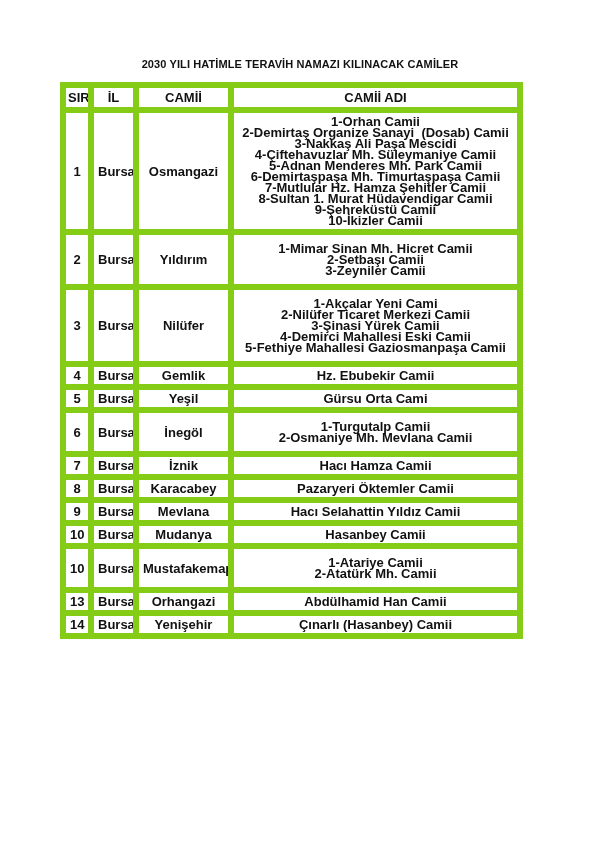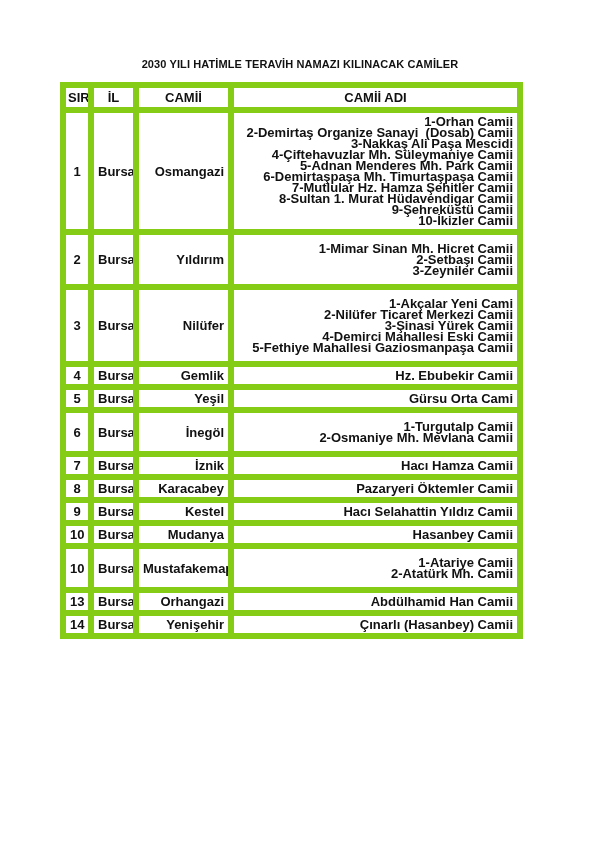--- a/index.html
+++ b/index.html
@@ -45,22 +45,22 @@
   }
   .mosque-table td {
     padding: 3px 4px;
   }
   .col-sira { width: 28px; }
   .col-il   { width: 45px; }
   .col-ilce { width: 95px; }
   .col-camii{ width: 289px; }
   td.c-sira { text-align: center; }
   td.c-il   { text-align: center; }
-  td.c-ilce { text-align: right; }
-  td.c-camii{ text-align: right; }
+  td.c-ilce { text-align: center; }
+  td.c-camii{ text-align: center; }
   tr.roomy td { padding-top: 8px; padding-bottom: 8px; }
   .camii-line { white-space: pre-wrap; line-height: 11px; }
 </style>
 </head>
 <body>
 
 <div class="page">
 
   <div class="doc-title">2030 YILI HATİMLE TERAVİH NAMAZI KILINACAK CAMİLER</div>
 
@@ -156,21 +156,21 @@
       <td class="c-sira">8</td>
       <td class="c-il">Bursa</td>
       <td class="c-ilce">Karacabey</td>
       <td class="c-camii">
             <div class="camii-line">Pazaryeri Öktemler Camii</div>
           </td>
     </tr>
         <tr>
       <td class="c-sira">9</td>
       <td class="c-il">Bursa</td>
-      <td class="c-ilce">Kestel</td>
+      <td class="c-ilce">Mevlana</td>
       <td class="c-camii">
             <div class="camii-line">Hacı Selahattin Yıldız Camii</div>
           </td>
     </tr>
         <tr>
       <td class="c-sira">10</td>
       <td class="c-il">Bursa</td>
       <td class="c-ilce">Mudanya</td>
       <td class="c-camii">
             <div class="camii-line">Hasanbey Camii</div>

